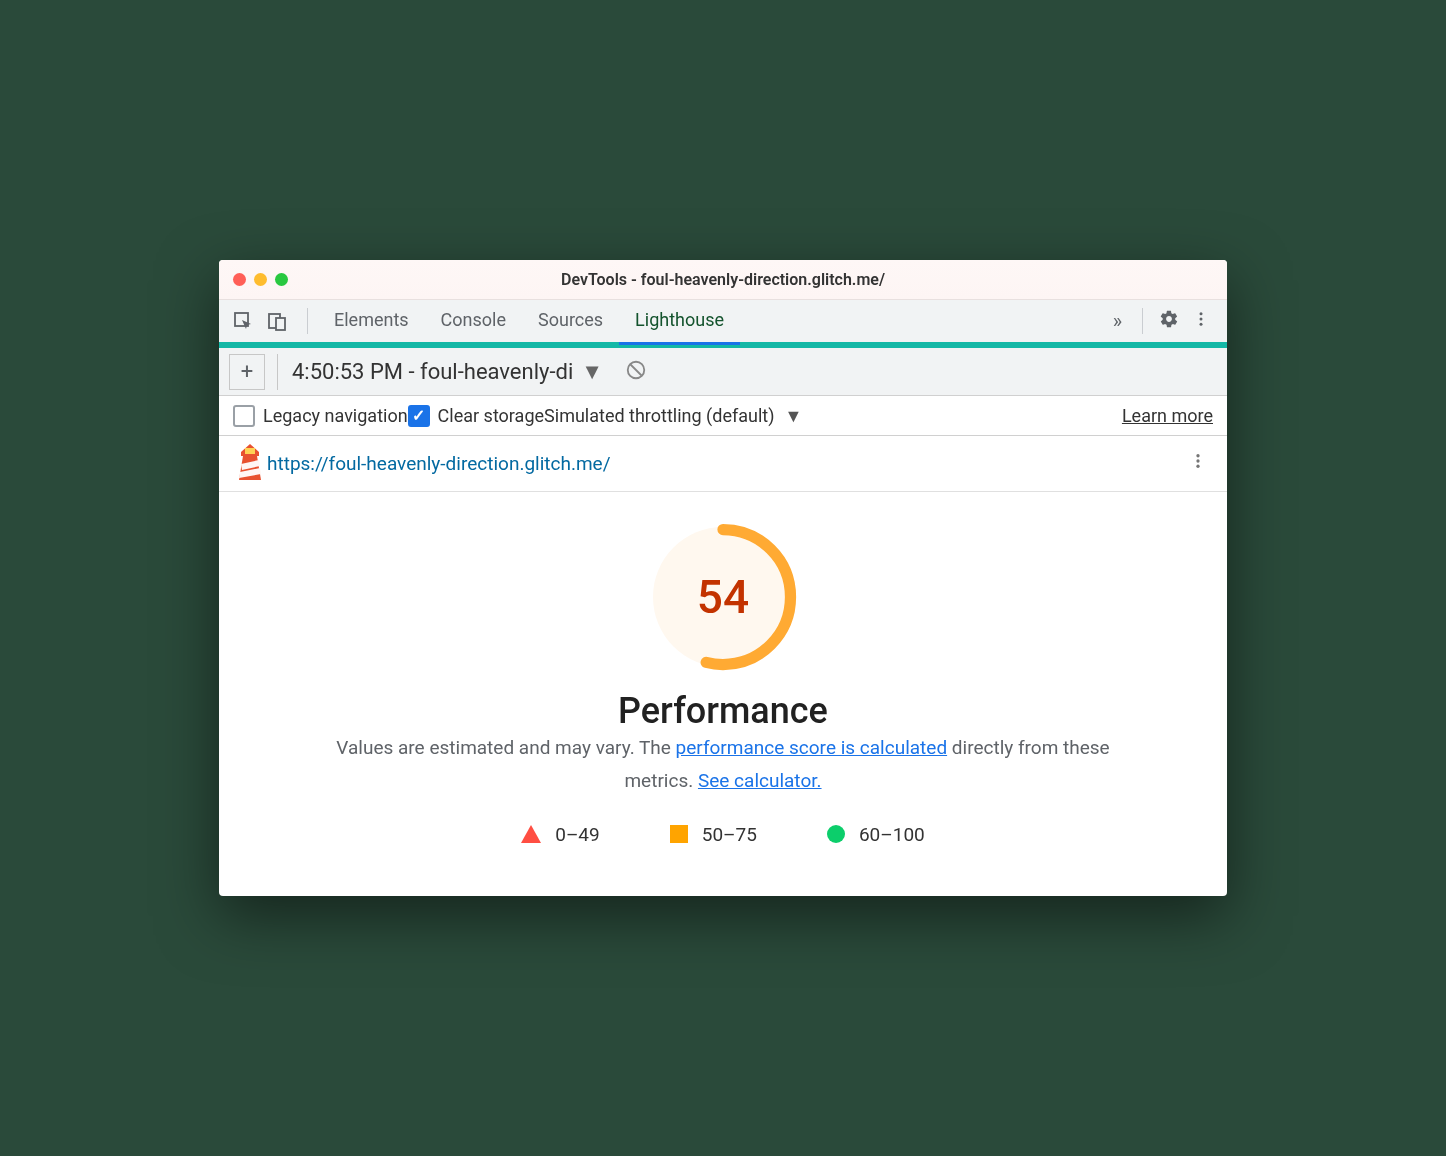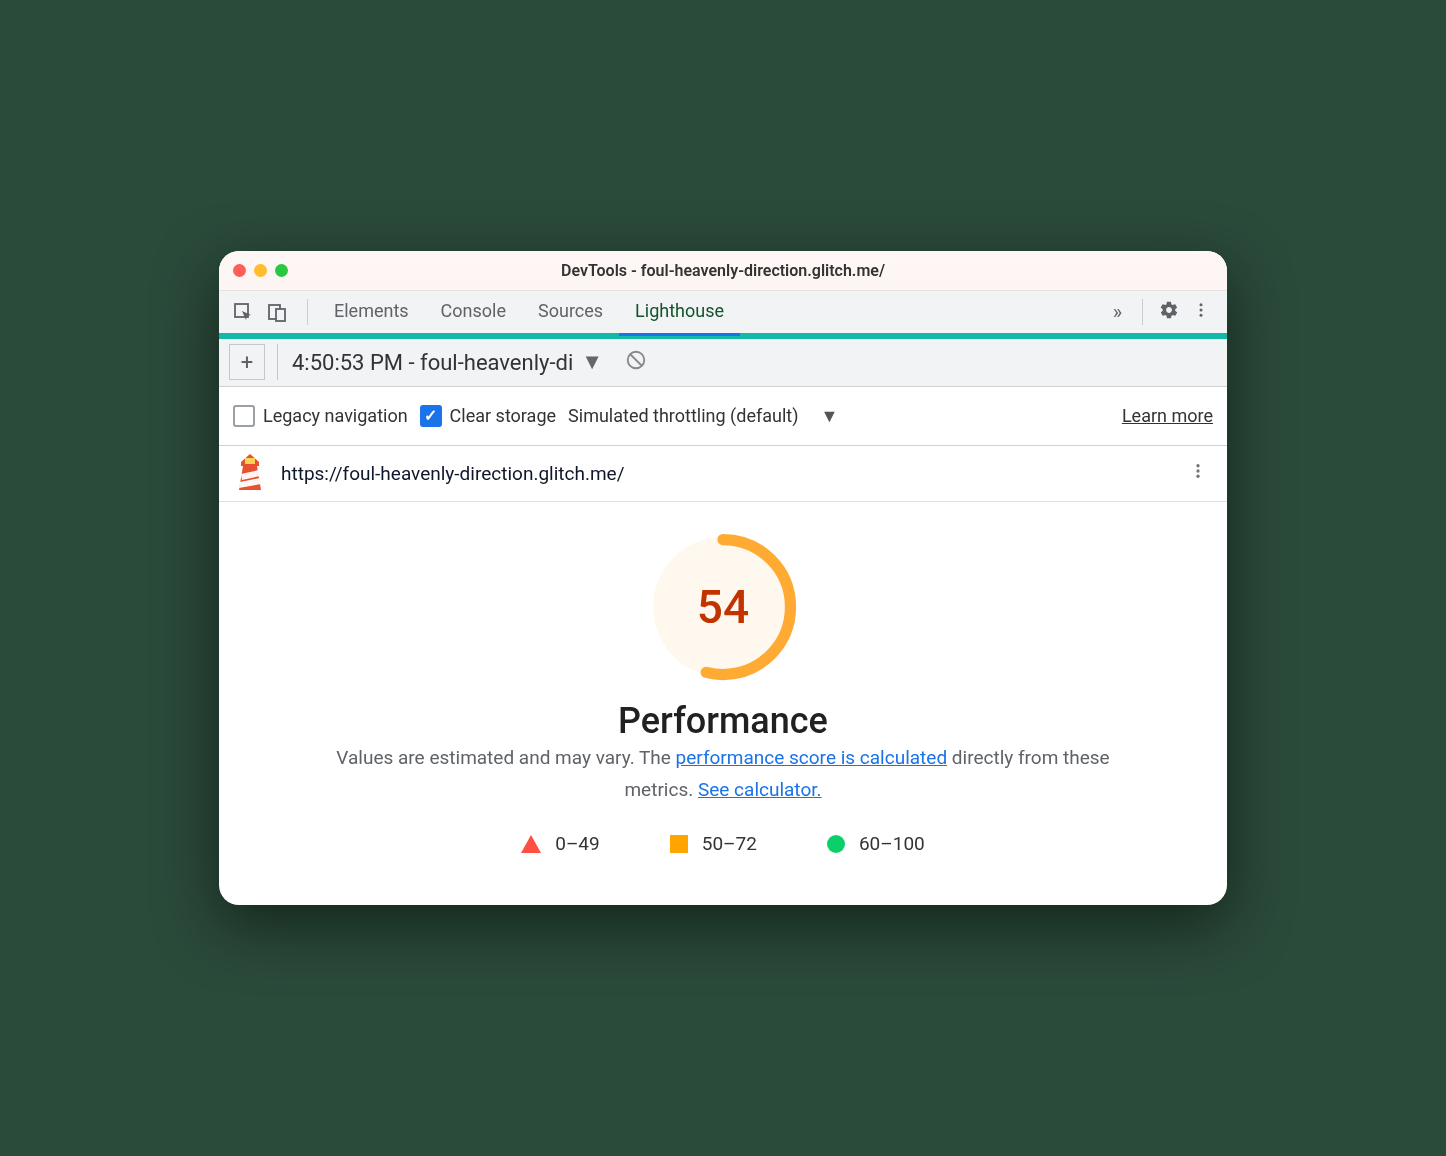--- a/index.html
+++ b/index.html
@@ -8,21 +8,21 @@
   background: #2a4a3a;
   display: flex;
   align-items: center;
   justify-content: center;
   min-height: 100vh;
   padding: 40px;
 }
 .window {
   width: 1008px;
   background: #fff;
-  border-radius: 20px;
+  border-radius: 4px;
   box-shadow: 0 20px 60px rgba(0,0,0,0.5);
   overflow: hidden;
 }
 .titlebar {
   height: 40px;
   background: linear-gradient(#fef7f6, #fdf5f4);
   display: flex;
   align-items: center;
   padding: 0 14px;
   border-bottom: 1px solid #e8e0df;
@@ -69,37 +69,37 @@
 }
 .report-dd {
   display:flex; align-items:center; font-size:22px; color:#333;
   border-left:1px solid #c7c7c7; padding-left:14px; height:36px; cursor:pointer;
   max-width: 340px; overflow: hidden; white-space: nowrap;
 }
 .report-dd .caret { margin-left: 8px; color:#666; }
 .clear-btn { color:#888; display:flex; align-items:center; justify-content:center; width:30px; height:30px; cursor:pointer; margin-left:6px;}
 
 .options-row {
-  height: 59px; background: #fff; border-bottom: 1px solid #d0d0d0;
-  display:flex; align-items:center; padding: 0 14px; gap: 12px; font-size:18px; color:#333;
+  height: 40px; background: #fff; border-bottom: 1px solid #d0d0d0;
+  display:flex; align-items:center; padding: 0 14px; font-size:18px; color:#333;
 }
 .cbx {
   width: 22px; height: 22px; border: 2px solid #9aa0a6; border-radius: 3px; background:#fff;
   display:inline-flex; align-items:center; justify-content:center; cursor:pointer;
 }
 .cbx.checked { background:#1a73e8; border-color:#1a73e8; }
 .cbx.checked::after { content:'✓'; color:#fff; font-size:16px; font-weight:bold; }
 .opt { display:flex; align-items:center; gap:8px; }
 .throttling { color:#333; }
 .throttle-caret { color:#555; margin-left:10px; margin-right:6px; }
 .learn-more { color:#333; text-decoration: underline; cursor:pointer; margin-left: auto; }
 
 .url-row {
   height: 56px; background:#fff; border-bottom:1px solid #e0e0e0;
-  display:flex; align-items:center; padding: 0 14px; gap: 14px; font-size:19px; color:#0f172a;
+  display:flex; align-items:center; padding: 0 14px; font-size:19px; color:#0369a1;
 }
 .lighthouse-icon {
   width: 34px; height: 38px; flex-shrink:0;
 }
 .url-row .kebab { margin-left:auto; color:#757575; cursor:pointer; width:30px; display:flex; justify-content:center; }
 
 .report-body { padding: 30px 40px 50px; text-align:center; }
 .gauge-wrap { display:flex; justify-content:center; margin-bottom: 18px; }
 .gauge { position:relative; width: 150px; height: 150px; }
 .gauge svg { width:100%; height:100%; transform: rotate(-90deg); }
@@ -243,21 +243,21 @@
     <div class="perf-desc">
       <span>Values are estimated and may vary. The </span><a>performance score is calculated</a><span> directly from these metrics. </span><a>See calculator.</a>
     </div>
     <div class="legend">
       <div class="legend-item">
         <span class="tri"></span>
         <span>0–49</span>
       </div>
       <div class="legend-item">
         <span class="legend-shape sq"></span>
-        <span>50–72</span>
+        <span>50–75</span>
       </div>
       <div class="legend-item">
         <span class="legend-shape circ"></span>
         <span>60–100</span>
       </div>
     </div>
   </div>
 
 </div>
 

